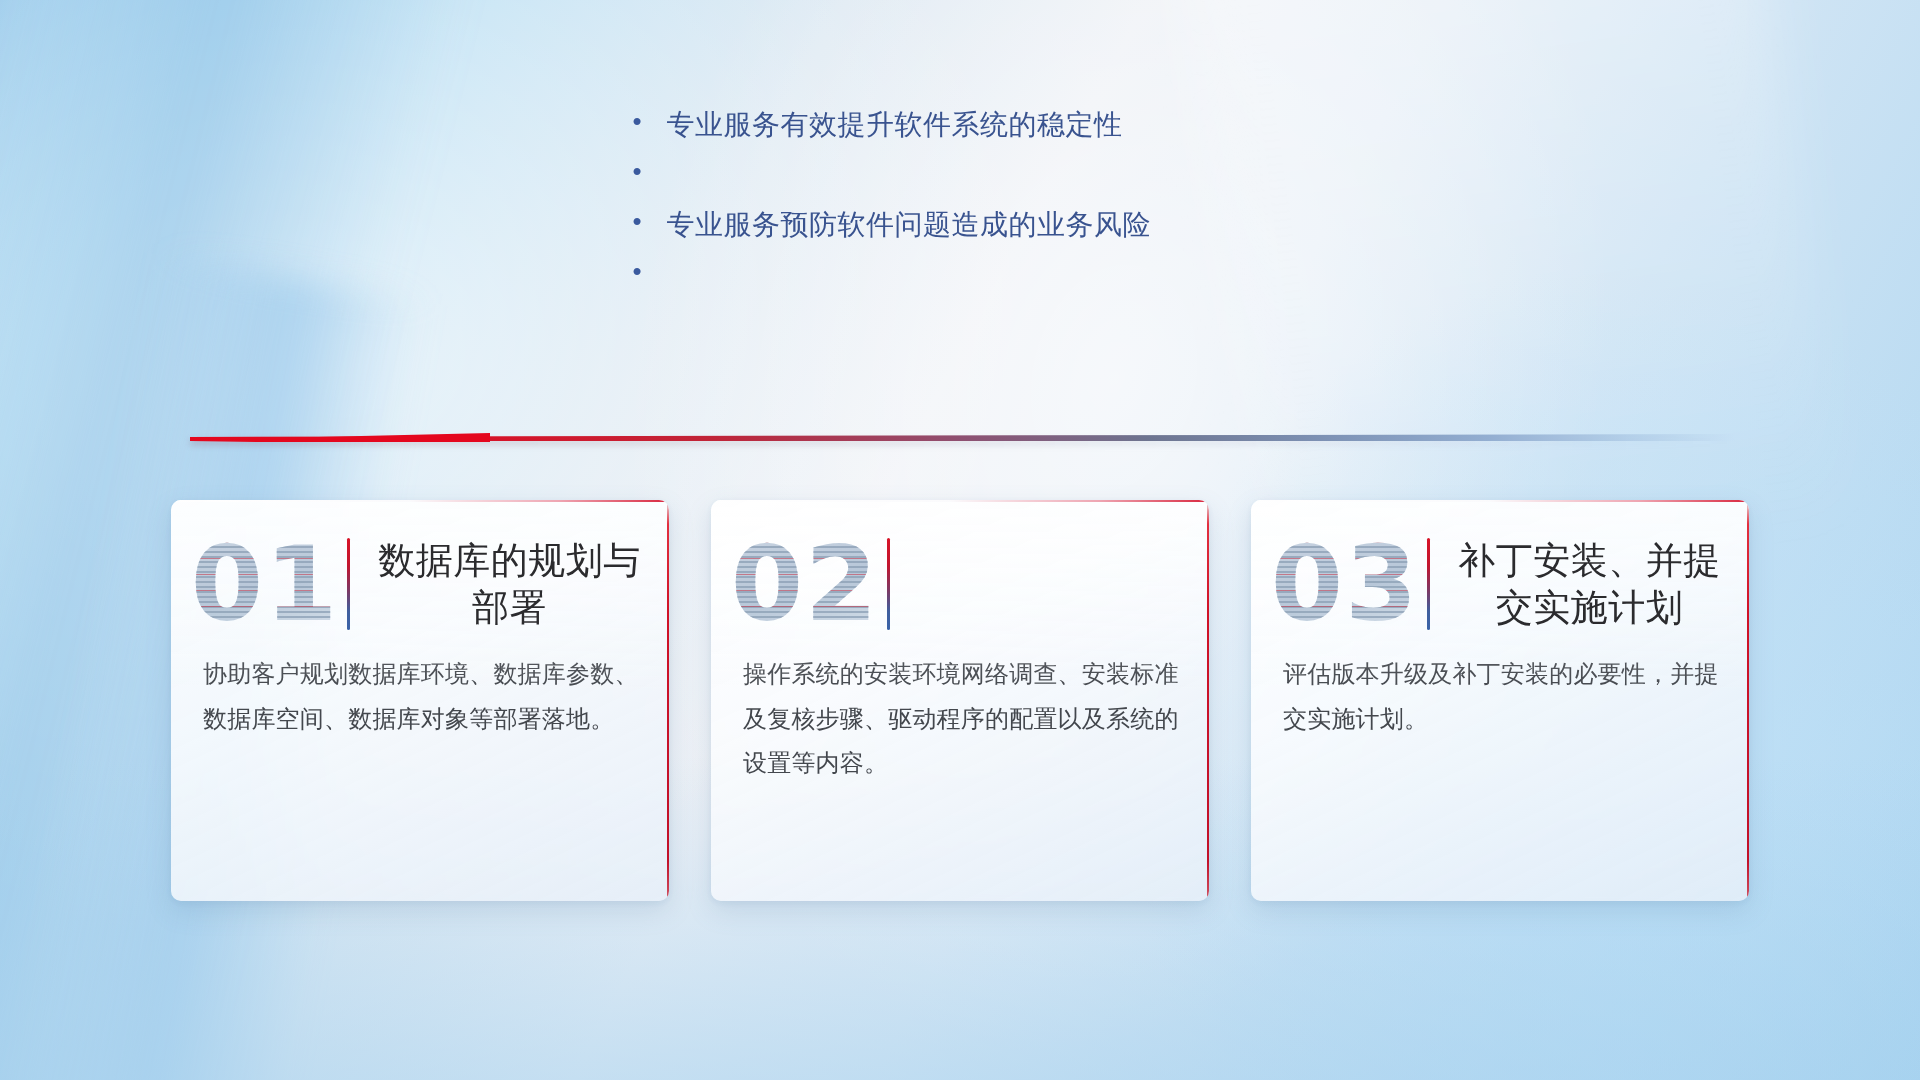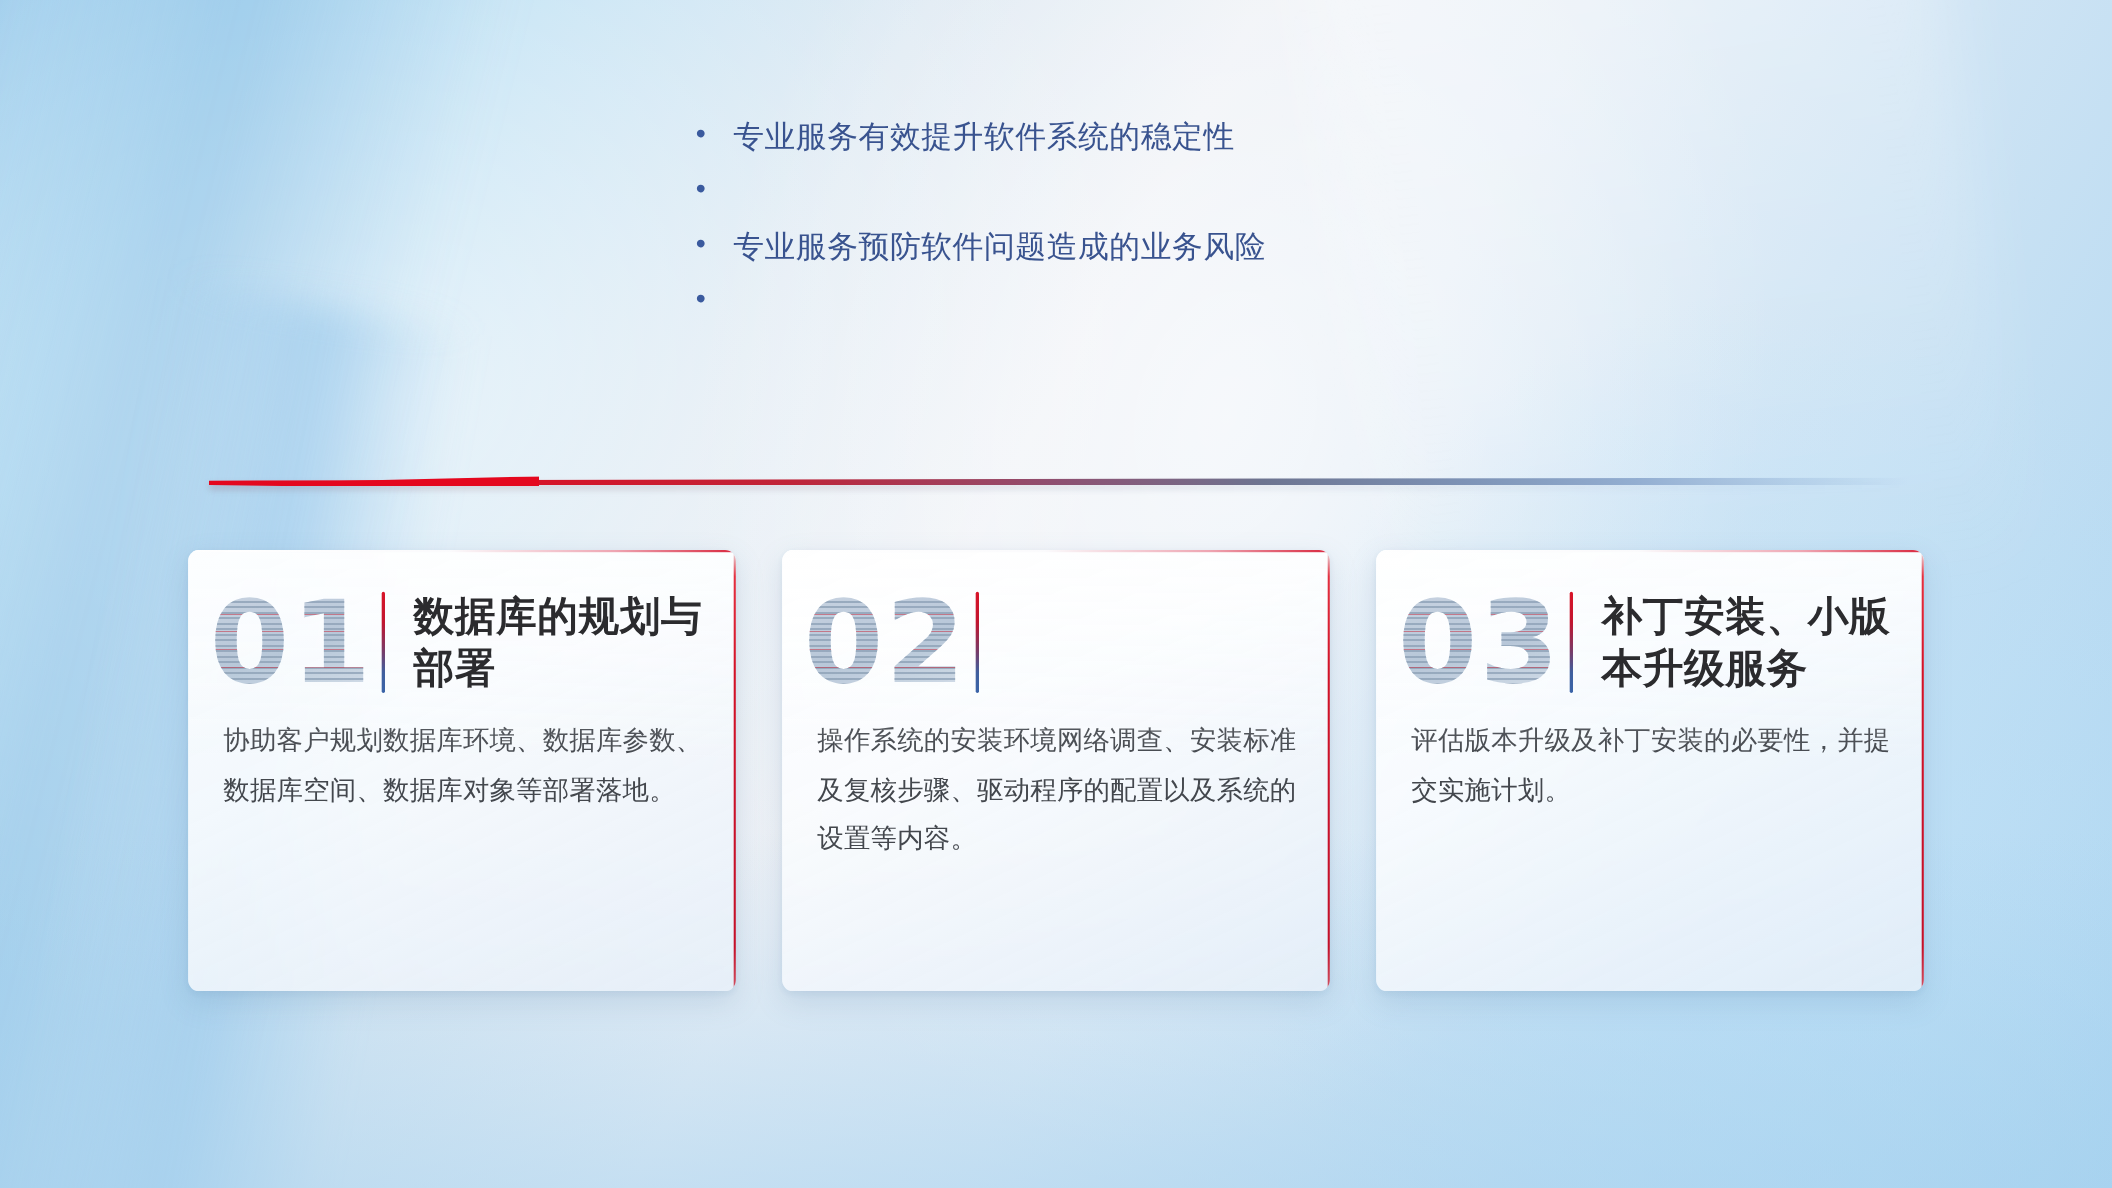--- a/index.html
+++ b/index.html
@@ -190,22 +190,23 @@
     width:3px;flex:0 0 3px;
     height:92px;
     margin:0 26px 0 6px;
     background:linear-gradient(180deg, #d81428 0%, #c2152f 30%, #7a3a66 58%, #3f5f9e 80%, #3a63a8 100%);
     border-radius:2px;
   }
   .card-title{
     color:#2b2b2e;
     font-size:37px;
     line-height:1.28;
-    font-weight:700;
+    font-weight:400;
     letter-spacing:.5px;
+    text-align:center;
   }
   .card-body{
     padding:0 30px 0 32px;
     color:#43474d;
     font-size:24px;
     line-height:1.86;
     letter-spacing:.2px;
   }
 </style>
 </head>
@@ -279,18 +280,18 @@
 
   <div class="card">
     <div class="card-gloss"></div>
     <div class="card-edge-top"></div>
     <div class="card-edge-right"></div>
     <div class="card-head">
       <div class="card-num">
         03<span class="card-num-red">03</span>
       </div>
       <div class="card-rule"></div>
-      <div class="card-title">补丁安装、小版本升级服务</div>
+      <div class="card-title">补丁安装、并提交实施计划</div>
     </div>
     <div class="card-body">评估版本升级及补丁安装的必要性，并提交实施计划。</div>
   </div>
 
 </div>
 
 </body></html>

